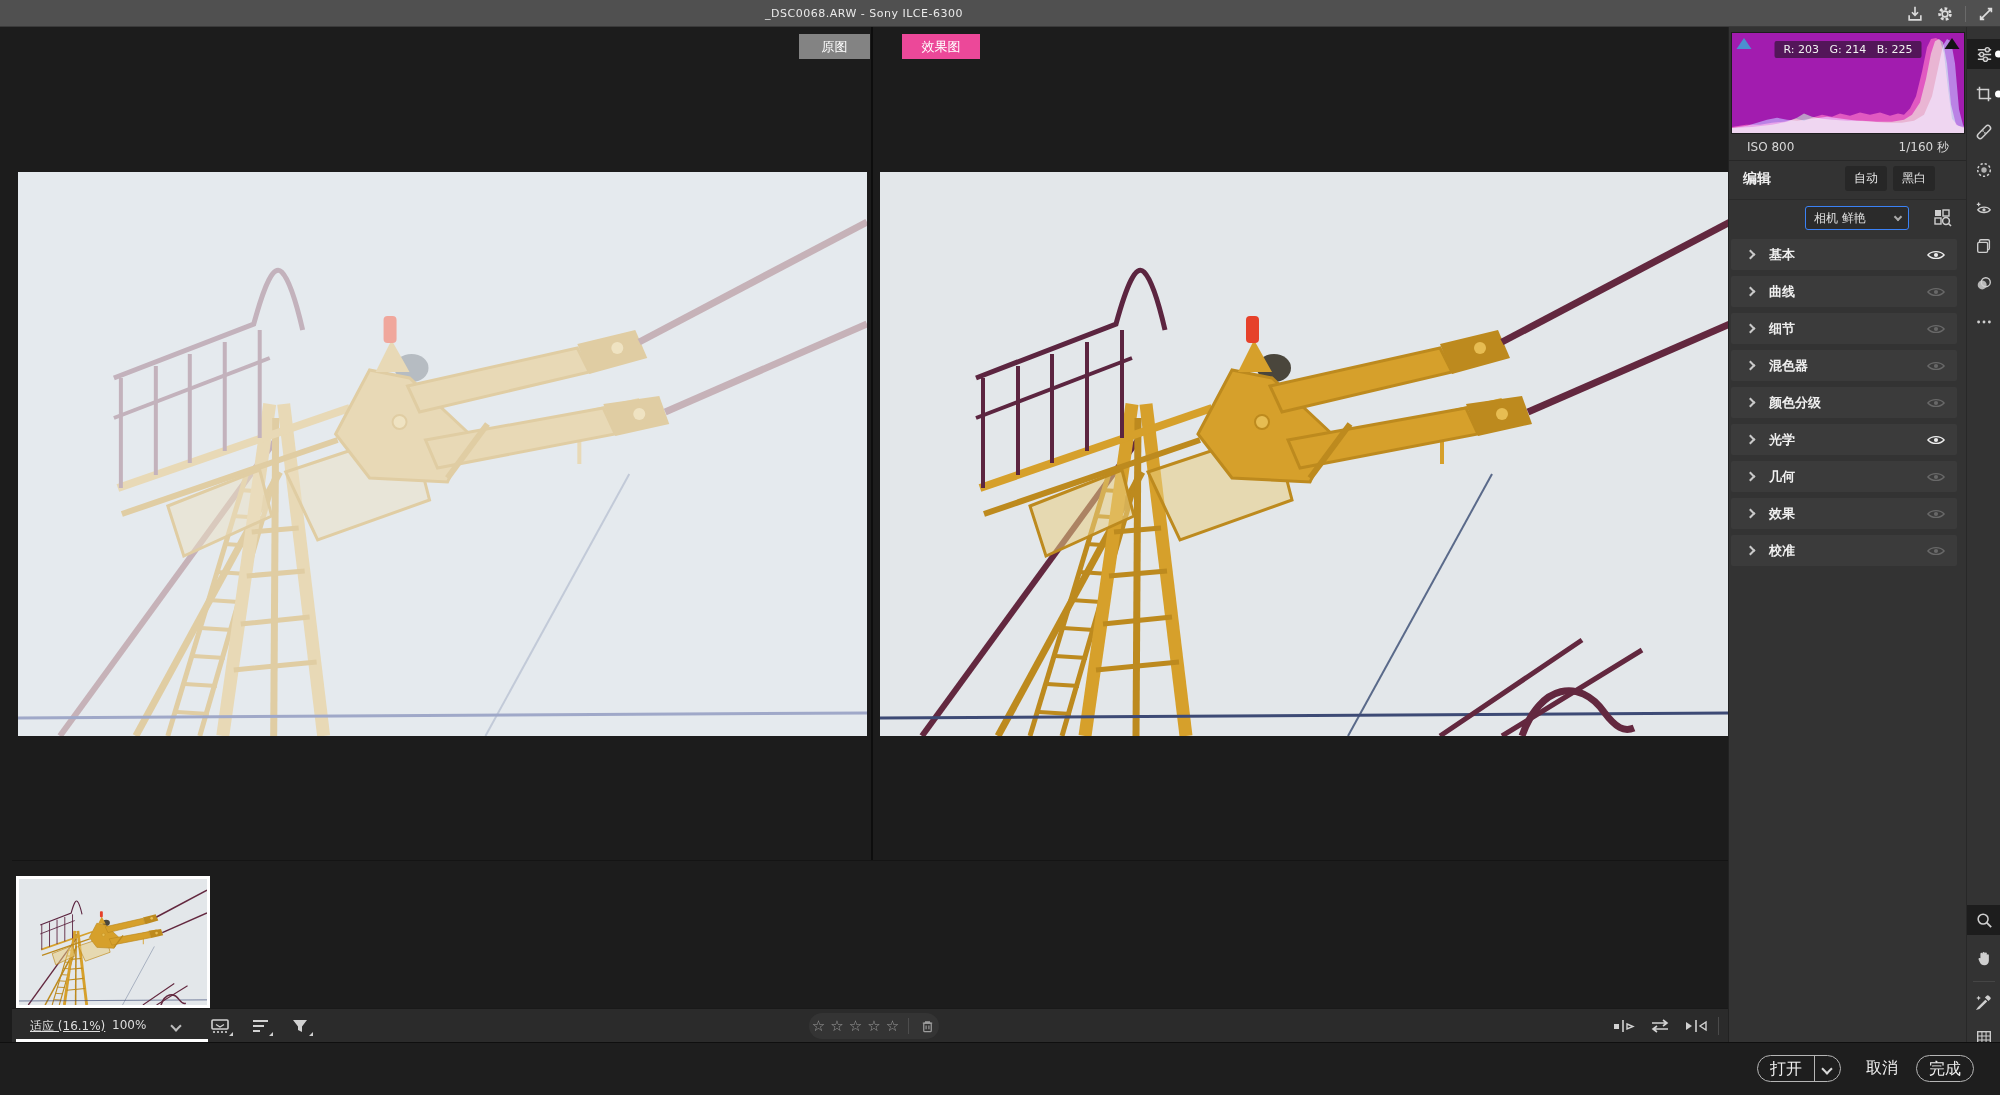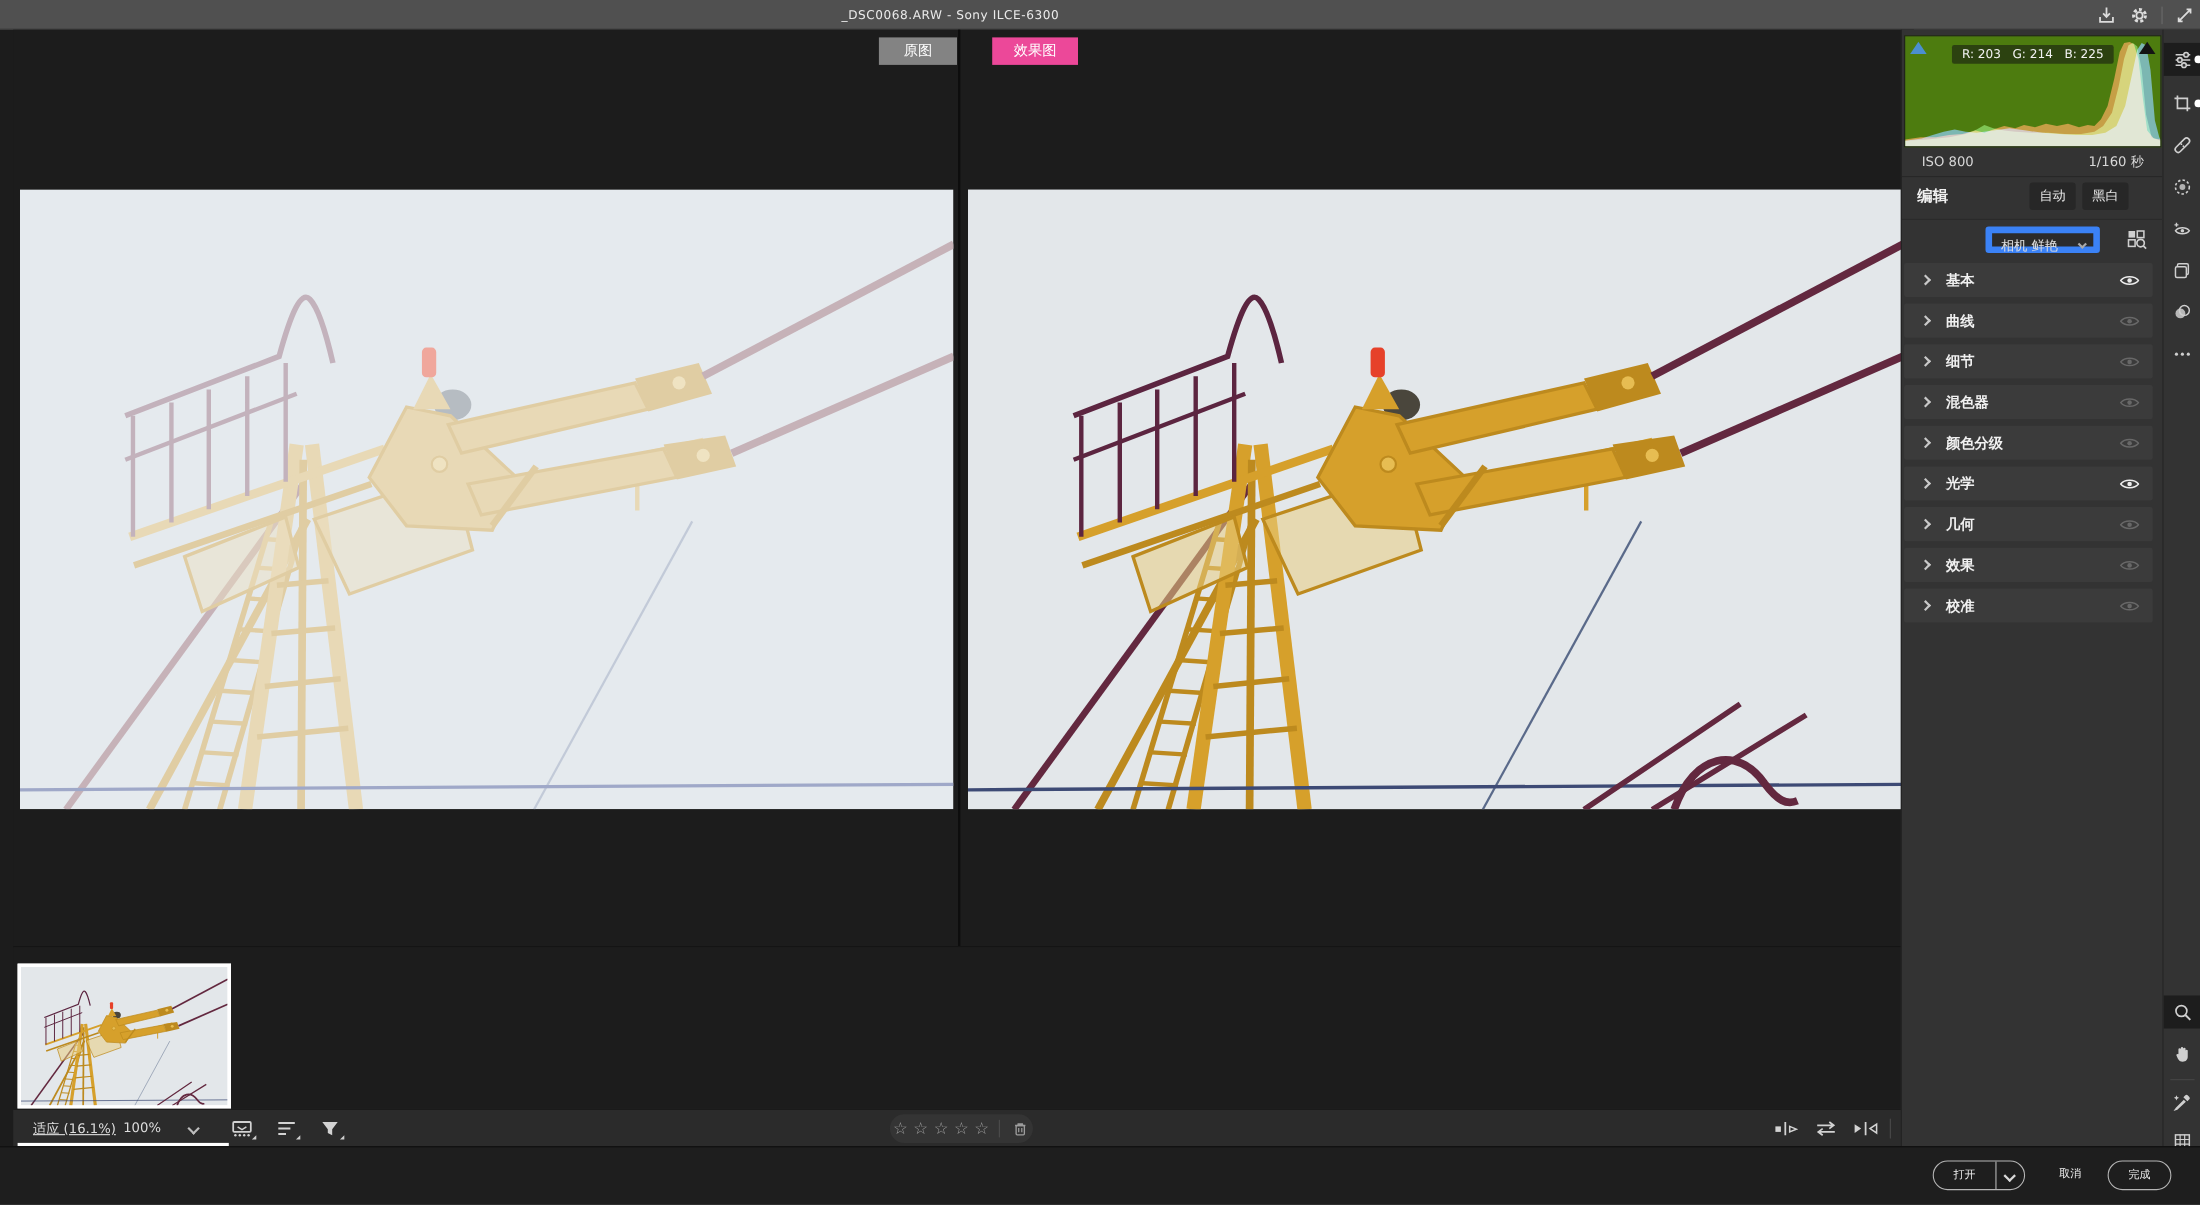--- a/index.html
+++ b/index.html
@@ -46,52 +46,52 @@
   .cr-icon { position:relative; width:26px; height:24px; color:#d2d2d2; display:flex; align-items:center; justify-content:center; cursor:pointer; }
   .corner:after { content:""; position:absolute; right:1px; bottom:2px; border-left:4px solid transparent; border-bottom:4px solid #cfcfcf; }
   #star-pill { position:absolute; left:797px; top:4px; width:130px; height:26px; background:#343434; border-radius:13px; display:flex; align-items:center; justify-content:center; gap:5px; }
   .star { color:#9d9d9d; font-size:15px; line-height:1; cursor:pointer; }
   #pill-sep { width:1px; height:16px; background:#4d4d4d; margin:0 4px; }
   #compare-icons { left:1598px; gap:8px; }
   #compare-icons .cr-icon { width:28px; }
   .vsep-sm { width:1px; height:18px; background:#4a4a4a; margin-top:3px; }
   
   #rightpanel { position:absolute; left:1728px; top:27px; width:238px; height:1015px; background:#333333; border-left:1px solid #222; }
-  #histo { position:absolute; left:2px; top:5px; width:234px; height:102px; background:#4d7c0f; border:1px solid #1d1d1d; cursor:crosshair; }
+  #histo { position:absolute; left:2px; top:5px; width:234px; height:102px; background:#a21caf; border:1px solid #1d1d1d; cursor:crosshair; }
   #histo svg.curves { position:absolute; left:0; top:0; width:232px; height:100px; }
   .clip { position:absolute; top:3px; width:18px; height:15px; cursor:pointer; }
   #clip-shadow { left:3px; }
   #clip-highlight { right:3px; }
   #rgb-readout { position:absolute; left:50%; top:8px; transform:translateX(-50%); background:rgba(18,18,18,.55); color:#f2f2f2; font-size:11px; padding:2px 9px; border-radius:2px; white-space:pre; }
   #exif-row { position:absolute; left:0; top:107px; width:238px; height:27px; display:flex; align-items:center; justify-content:space-between; padding:0 18px; color:#d8d8d8; font-size:12px; border-bottom:1px solid #272727; }
   #edit-row { position:absolute; left:0; top:134px; width:238px; height:35px; display:flex; align-items:center; }
   #edit-title { margin-left:14px; color:#f0f0f0; font-size:14px; font-weight:bold; }
   #edit-buttons { margin-left:auto; margin-right:32px; display:flex; gap:6px; }
   .mini-btn { background:#272727; color:#e6e6e6; font-size:12px; padding:4px 9px; border-radius:3px; cursor:pointer; }
   #profile-row { position:absolute; left:0; top:172px; width:238px; height:36px; display:flex; align-items:center; border-top:1px solid #2a2a2a;justify-content:center; }
   #profile-label { margin-left:14px; color:#dcdcdc; font-size:12px; }
-  #profile-select { position:absolute; left:76px; top:6px; width:104px; height:24px; background:#2b2b2b; border:6px solid #3b82f6; border-radius:3px; color:#e0e0e0; font-size:12px; line-height:22px; padding-left:8px; cursor:pointer; }
+  #profile-select { position:absolute; left:76px; top:6px; width:104px; height:24px; background:#2b2b2b; border:1px solid #3b82f6; border-radius:3px; color:#e0e0e0; font-size:12px; line-height:22px; padding-left:8px; cursor:pointer; }
   #profile-select .chev { position:absolute; right:7px; top:7px; width:6px; height:6px; border:solid #a9a9a9; border-width:0 2px 2px 0; transform:rotate(45deg); }
   #profile-browse { position:absolute; right:14px; top:8px; width:20px; height:20px; color:#cfcfcf; cursor:pointer; }
   #panel-list { position:absolute; left:0; top:212px; width:238px; }
   .acr-row { height:31px; background:#3b3b3b; margin:0 10px 6px 2px; display:flex; align-items:center; border-radius:2px; cursor:pointer; }
   .acr-chev { width:7px; height:7px; border:solid #c9c9c9; border-width:0 2px 2px 0; transform:rotate(-45deg); margin-left:16px; }
   .acr-label { margin-left:15px; color:#f0f0f0; font-size:13px; font-weight:bold; }
   .eye { margin-left:auto; margin-right:12px; width:18px; height:12px; color:#777; opacity:.75; cursor:pointer; }
   .eye.eye-on { color:#ececec; opacity:1; }
   
   #edgestrip { position:absolute; left:1966px; top:27px; width:34px; height:1015px; background:#333333; border-left:1px solid #282828; }
   .strip-icon { position:absolute; left:0; width:34px; height:30px; display:flex; align-items:center; justify-content:center; color:#cfcfcf; cursor:pointer; }
   .strip-icon.active { background:#1d1d1d; }
   .strip-icon .dot:after { content:""; position:absolute; right:-1px; top:50%; transform:translateY(-50%); width:7px; height:7px; border-radius:50%; background:#fff; }
   .strip-sep { position:absolute; left:6px; width:22px; height:1px; background:#454545; }
   
   #bottombar { position:absolute; left:0; top:1042px; width:2000px; height:53px; background:#1e1e1e; border-top:1px solid #0f0f0f; }
   #info-link { position:absolute; left:0; top:17px; width:1728px; text-align:center; color:#c9c9c9; font-size:12px; text-decoration:underline; cursor:pointer; }
-  .action-btn { position:absolute; top:12px; height:27px; border:1px solid #b5b5b5; border-radius:14px; color:#f0f0f0; font-size:10px; line-height:25px; text-align:center; cursor:pointer; }
+  .action-btn { position:absolute; top:12px; height:27px; border:1px solid #b5b5b5; border-radius:14px; color:#f0f0f0; font-size:16px; line-height:25px; text-align:center; cursor:pointer; }
   #open-btn { left:1757px; width:84px; display:flex; }
   #open-btn .open-main { width:56px; text-align:center; }
   #open-btn .open-sep { width:1px; height:25px; background:#b5b5b5; }
   #open-btn .open-arrow { flex:1; position:relative; }
   #open-btn .open-arrow:after { content:""; position:absolute; left:8px; top:9px; width:6px; height:6px; border:solid #d9d9d9; border-width:0 2px 2px 0; transform:rotate(45deg); }
   #cancel-btn { left:1852px; width:60px; border:none; }
   #done-btn { left:1916px; width:58px; }
 </style>
 </head>
 <body>

